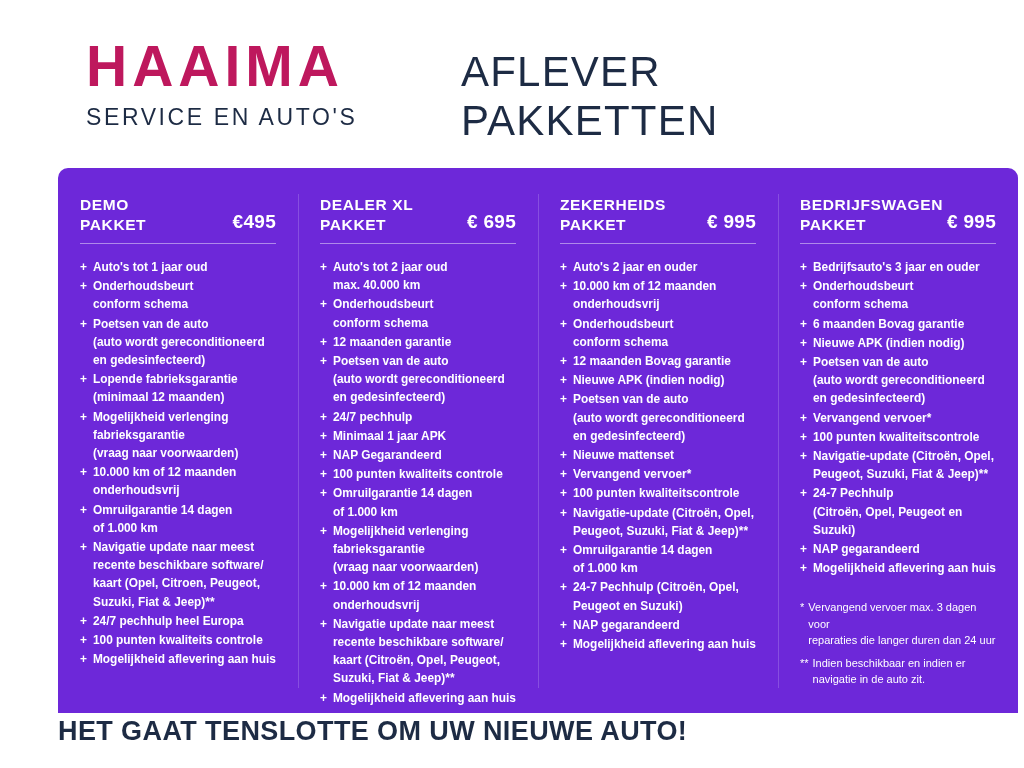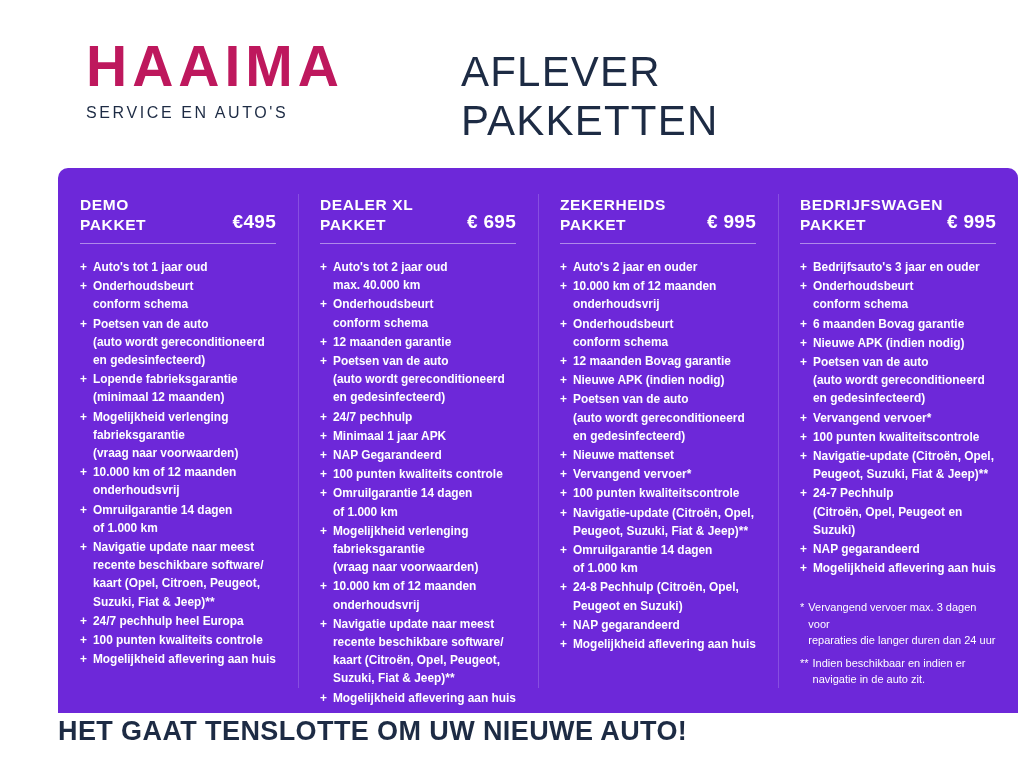--- a/index.html
+++ b/index.html
@@ -34,21 +34,21 @@
   }
   .brand-name {
     font-size: 57px;
     font-weight: bold;
     letter-spacing: 5px;
     line-height: 1;
     color: #be185d;
     white-space: nowrap;
   }
   .brand-sub {
-    font-size: 16px;
+    font-size: 23px;
     font-weight: normal;
     letter-spacing: 2.6px;
     color: #1d2b44;
     margin-top: 9px;
     white-space: nowrap;
   }
   .title {
     margin-left: 35px;
     padding-top: 14px;
   }
@@ -262,21 +262,21 @@
         <li><span class="plus">+</span><span class="item-text">Poetsen van de auto
 (auto wordt gereconditioneerd
 en gedesinfecteerd)</span></li>
         <li><span class="plus">+</span><span class="item-text">Nieuwe mattenset</span></li>
         <li><span class="plus">+</span><span class="item-text">Vervangend vervoer*</span></li>
         <li><span class="plus">+</span><span class="item-text">100 punten kwaliteitscontrole</span></li>
         <li><span class="plus">+</span><span class="item-text">Navigatie-update (Citroën, Opel,
 Peugeot, Suzuki, Fiat &amp; Jeep)**</span></li>
         <li><span class="plus">+</span><span class="item-text">Omruilgarantie 14 dagen
 of 1.000 km</span></li>
-        <li><span class="plus">+</span><span class="item-text">24-8 Pechhulp (Citroën, Opel,
+        <li><span class="plus">+</span><span class="item-text">24-7 Pechhulp (Citroën, Opel,
 Peugeot en Suzuki)</span></li>
         <li><span class="plus">+</span><span class="item-text">NAP gegarandeerd</span></li>
         <li><span class="plus">+</span><span class="item-text">Mogelijkheid aflevering aan huis</span></li>
       </ul>
     </div>
 
     <div class="col">
       <div class="col-head">
         <div class="col-title">BEDRIJFSWAGEN
 PAKKET</div>

